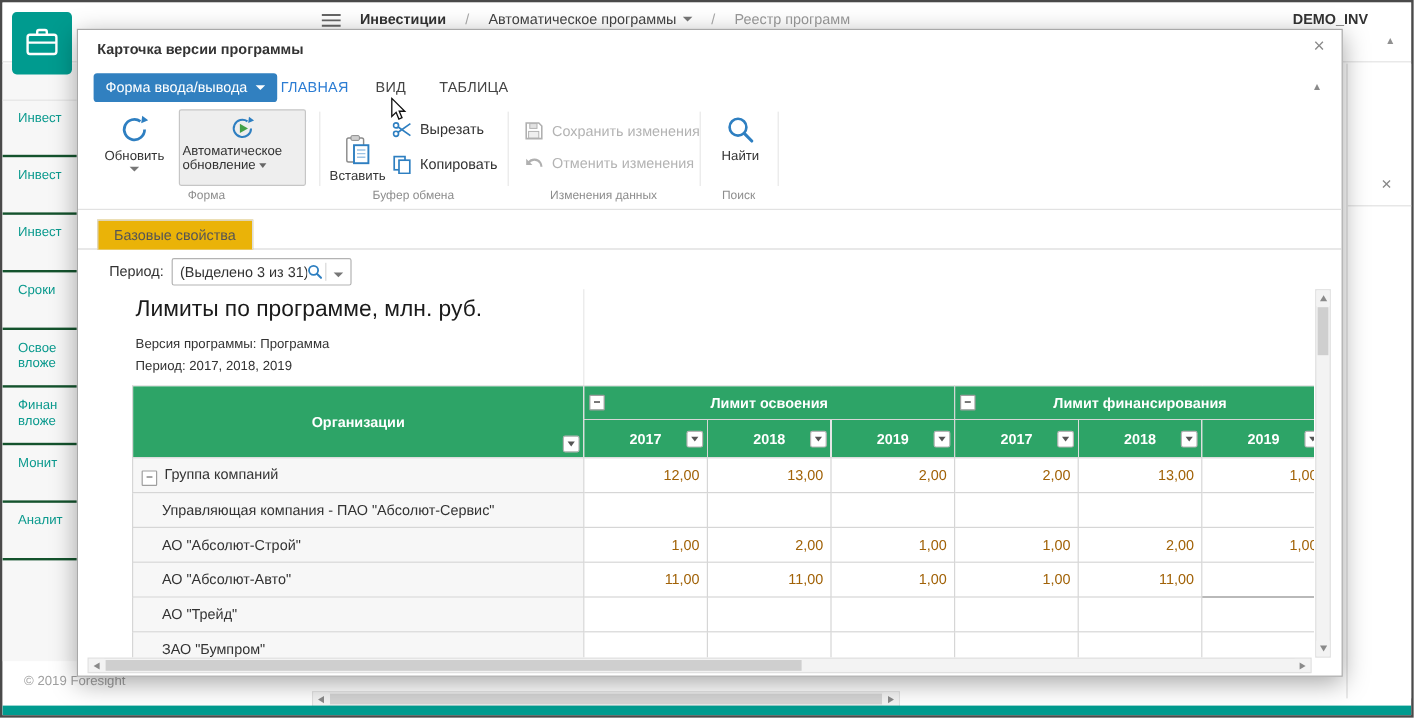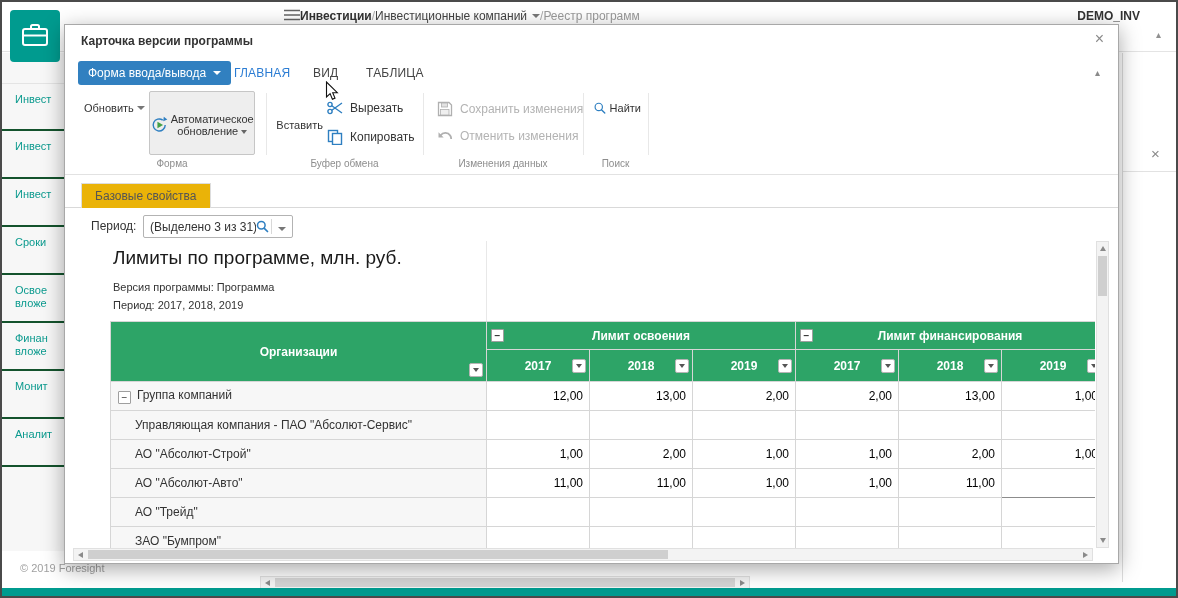--- a/index.html
+++ b/index.html
@@ -1,21 +1,21 @@
 <!DOCTYPE html>
 <html><head>
 <meta charset="utf-8">
 <style>
   *{margin:0;padding:0;box-sizing:border-box}
   body{font-family:"Liberation Sans","DejaVu Sans",sans-serif;background:#bdbdbd}
   .screen{position:relative;width:1178px;height:598px;background:#fff;border:2px solid #4a4a4a;overflow:hidden;font-size:12px;color:#333}
 
   
   .topbar{position:absolute;left:0;top:0;width:100%;height:50px;background:#fff;border-bottom:1px solid #e4e4e4}
-  .breadcrumb{position:absolute;left:282px;top:7px;display:flex;align-items:flex-start;gap:0;white-space:nowrap}
+  .breadcrumb{position:absolute;left:266px;top:7px;display:flex;align-items:flex-end;gap:16px;white-space:nowrap}
   .bc-root{font-weight:bold;color:#333}
   .bc-sep{color:#ababab}
   .bc-l1{color:#444;display:flex;align-items:center;gap:5px;cursor:pointer}
   .bc-l2{color:#9a9a9a}
   .caret{display:inline-block;width:0;height:0;border-left:4px solid transparent;border-right:4px solid transparent;border-top:4px solid #777}
   .user-label{position:absolute;right:36px;top:7px;font-weight:bold;color:#333;cursor:pointer}
   .top-collapse{position:absolute;left:1154px;top:27px;color:#909090;font-size:10px;cursor:pointer}
   .app-logo{position:absolute;left:8px;top:8px;width:50px;height:52px;border-radius:4px;background:#009b8f;display:flex;align-items:center;justify-content:center;z-index:3;cursor:pointer}
   .sidebar{position:absolute;left:0;top:51px;width:96px;height:498px;background:#f7f7f7;border-right:1px solid #e3e3e3;padding-top:30px}
   .sb-item{height:48px;border-bottom:2px solid #14532d;color:#0b9a8e;font-size:11px;line-height:13px;padding:9px 4px 0 13px;white-space:pre-line;cursor:pointer}
@@ -43,21 +43,21 @@
   .m-title{position:absolute;left:16px;top:9px;font-weight:bold;color:#333}
   .m-close{position:absolute;right:14px;top:5px;font-size:16px;color:#8a8a8a;cursor:pointer}
   .btn-io{position:absolute;left:13px;top:36px;height:24px;background:#3180c0;border-radius:3px;color:#fff;display:flex;align-items:center;gap:7px;padding:0 10px;cursor:pointer}
   .btn-io .caret{border-top-color:#fff}
   .rtab{position:absolute;top:41px;color:#444;cursor:pointer;letter-spacing:.2px}
   .rtab.active{color:#2b7cd3}
   .ribbon-collapse{position:absolute;left:1030px;top:42px;color:#8a8a8a;font-size:10px;cursor:pointer}
   .ribbon{position:absolute;left:0;top:64px;width:100%;height:86px;border-bottom:1px solid #e2e2e2}
   .rsep{position:absolute;top:4px;height:62px;width:1px;background:#e8e8e8}
   .rgl{position:absolute;top:69px;font-size:10px;color:#8d8d8d;text-align:center}
-  .rbtn-big{position:absolute;display:flex;flex-direction:row;align-items:center;gap:3px;font-size:11px;color:#333;text-align:center;cursor:pointer}
+  .rbtn-big{position:absolute;display:flex;flex-direction:column;align-items:center;gap:3px;font-size:11px;color:#333;cursor:pointer}
   .rbtn-small{position:absolute;display:flex;align-items:center;gap:7px;font-size:12px;color:#333;cursor:pointer;white-space:nowrap}
   .rbtn-small.disabled{color:#b3b3b3;cursor:default}
   .auto-btn{left:84px;top:2px;width:106px;height:64px;border:1px solid #c6c6c6;background:#eee;border-radius:2px;padding-top:4px;gap:2px;line-height:12px}
   .caret-sm{display:inline-block;width:0;height:0;border-left:3.5px solid transparent;border-right:3.5px solid transparent;border-top:4px solid #666;margin-left:3px;vertical-align:middle}
   .doc-tabs{position:absolute;left:0;top:156px;width:100%;height:27px;border-bottom:1px solid #d9d9d9}
   .dtab{position:absolute;top:2px;height:25px;padding:5px 13px;border:1px solid #ddd;border-bottom:none;cursor:pointer;white-space:nowrap}
   .dtab.inactive{left:16px;background:#eab308;color:#555}
   .dtab.active{left:136px;background:#fff;color:#2b7cd3;height:26px;z-index:2}
   .period-label{position:absolute;left:26px;top:194px;color:#333}
   .period-combo{position:absolute;left:78px;top:190px;width:150px;height:23px;border:1px solid #b3b3b3;border-radius:2px;background:#fff;display:flex;align-items:center;cursor:pointer}
@@ -78,21 +78,21 @@
   .filter-btn{position:absolute;width:14px;height:14px;background:#fff;border:1px solid #b5b5b5;border-radius:2px;display:flex;align-items:center;justify-content:center;cursor:pointer}
   .filter-btn .caret{border-left-width:3px;border-right-width:3px;border-top:4px solid #555}
   .org-filter{right:3px;bottom:4px}
   .yr-filter{right:3px;bottom:8px}
   .minus-box{width:13px;height:13px;background:#fff;border:1px solid #9f9f9f;border-radius:1px;color:#333;font-size:10px;line-height:11px;text-align:center;display:inline-block;cursor:pointer}
   .grp-minus{position:absolute;left:4px;top:7px}
   .grid tbody tr{height:29px}
   .grid td.name-cell{background:#f7f7f7;text-align:left;padding-left:24px;color:#333;vertical-align:middle}
   .grid td.name-cell.grp{padding-left:7px}
   .grid td.name-cell .minus-box{margin-right:6px;vertical-align:-2px}
-  .grid td.val-cell{background:#fff;text-align:right;padding-right:6px;color:#000000;vertical-align:middle}
+  .grid td.val-cell{background:#fff;text-align:right;padding-right:6px;color:#a16207;vertical-align:middle}
   .grid td.val-cell.selected{border:1px solid #8c8c8c}
 
   .v-scroll{left:1031px;top:216px;width:13px;height:307px}
   .v-scroll .vs-u{left:0;top:0;width:11px;height:13px}
   .v-scroll .vs-d{left:0;bottom:0;width:11px;height:13px}
   .vs-thumb{position:absolute;left:1px;top:14px;width:9px;height:40px;background:#cfcfcf}
   .h-scroll{left:8px;top:523px;width:1020px;height:13px}
   .h-scroll .hs-l{left:0;top:0;width:13px;height:11px}
   .h-scroll .hs-r{right:0;top:0;width:13px;height:11px}
   .hs-thumb2{position:absolute;left:14px;top:1px;width:580px;height:9px;background:#cfcfcf}
@@ -104,21 +104,21 @@
 <div class="screen">
 
   <div class="topbar">
     <div class="breadcrumb">
       <svg width="16" height="12" viewBox="0 0 16 12">
           <path d="M0 1.5h16M0 6h16M0 10.5h16" stroke="#666" stroke-width="1.6"></path>
         </svg>
       <span class="bc-root">Инвестиции</span>
       <span class="bc-sep">/</span>
       <span class="bc-l1">
-        <span>Инвестиционные компаний</span>
+        <span>Автоматическое программы</span>
         <span class="caret"></span>
       </span>
       <span class="bc-sep">/</span>
       <span class="bc-l2">Реестр программ</span>
     </div>
     <span class="user-label">DEMO_INV</span>
   </div>
   <span class="top-collapse">▴</span>
 
   <div class="app-logo">

